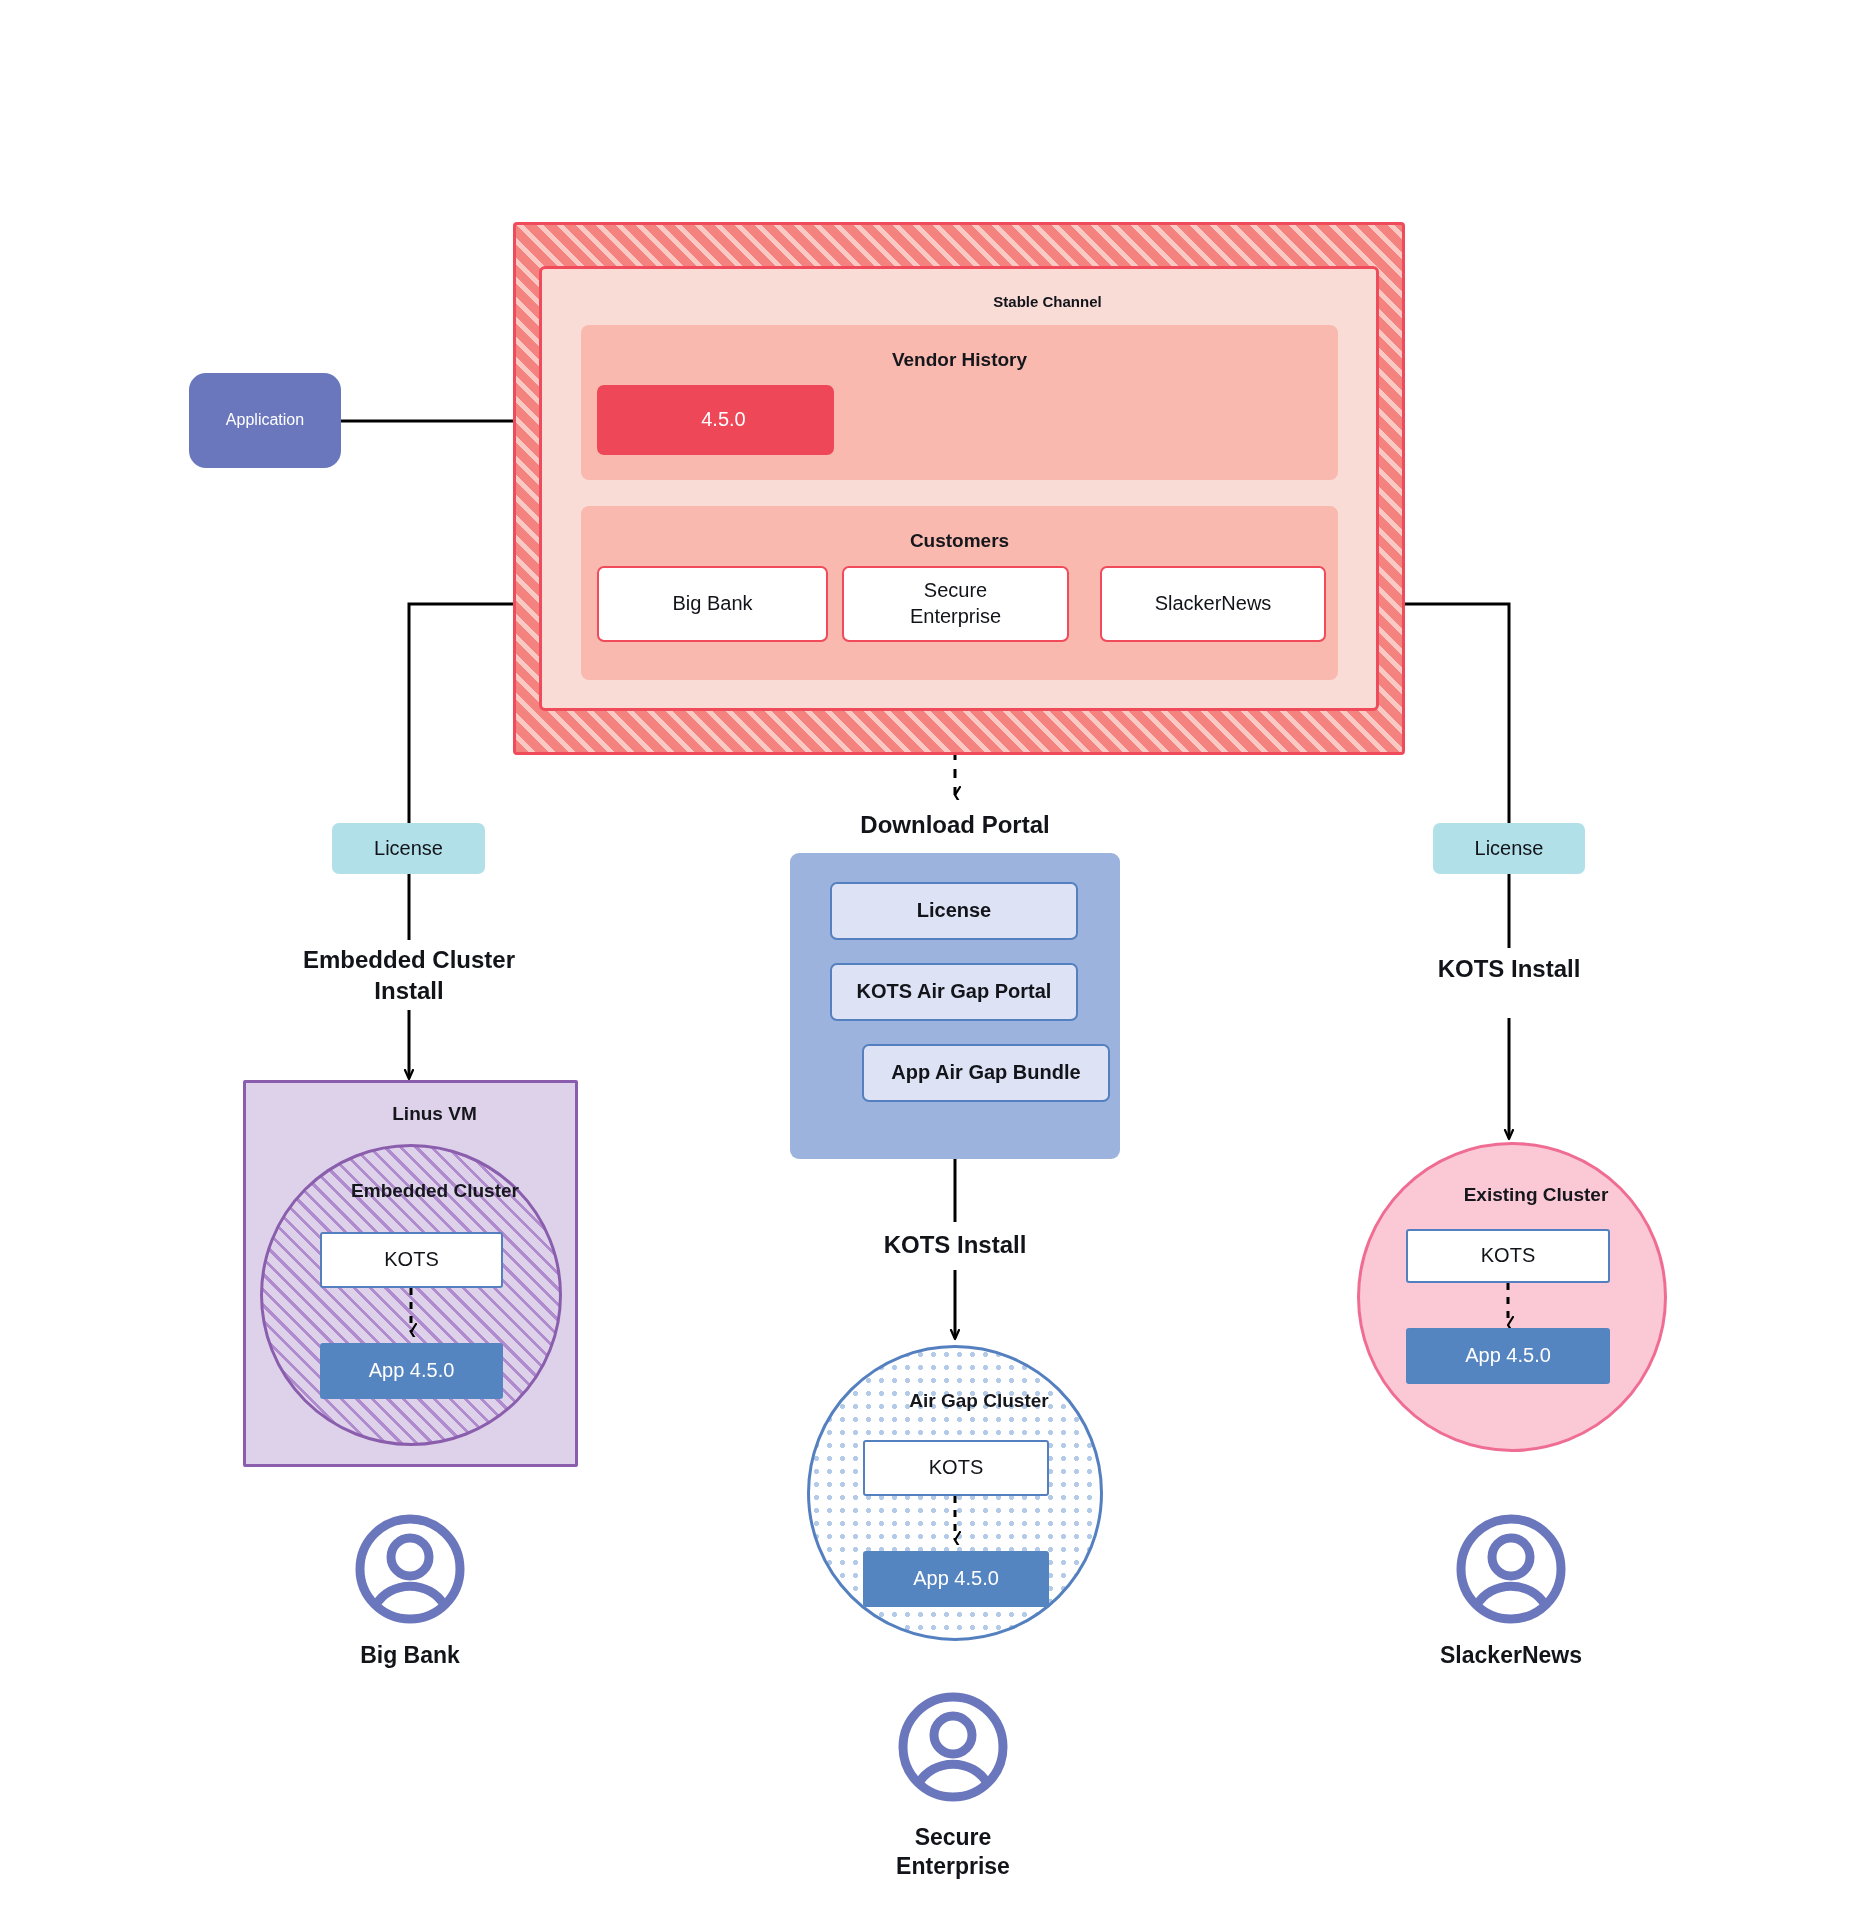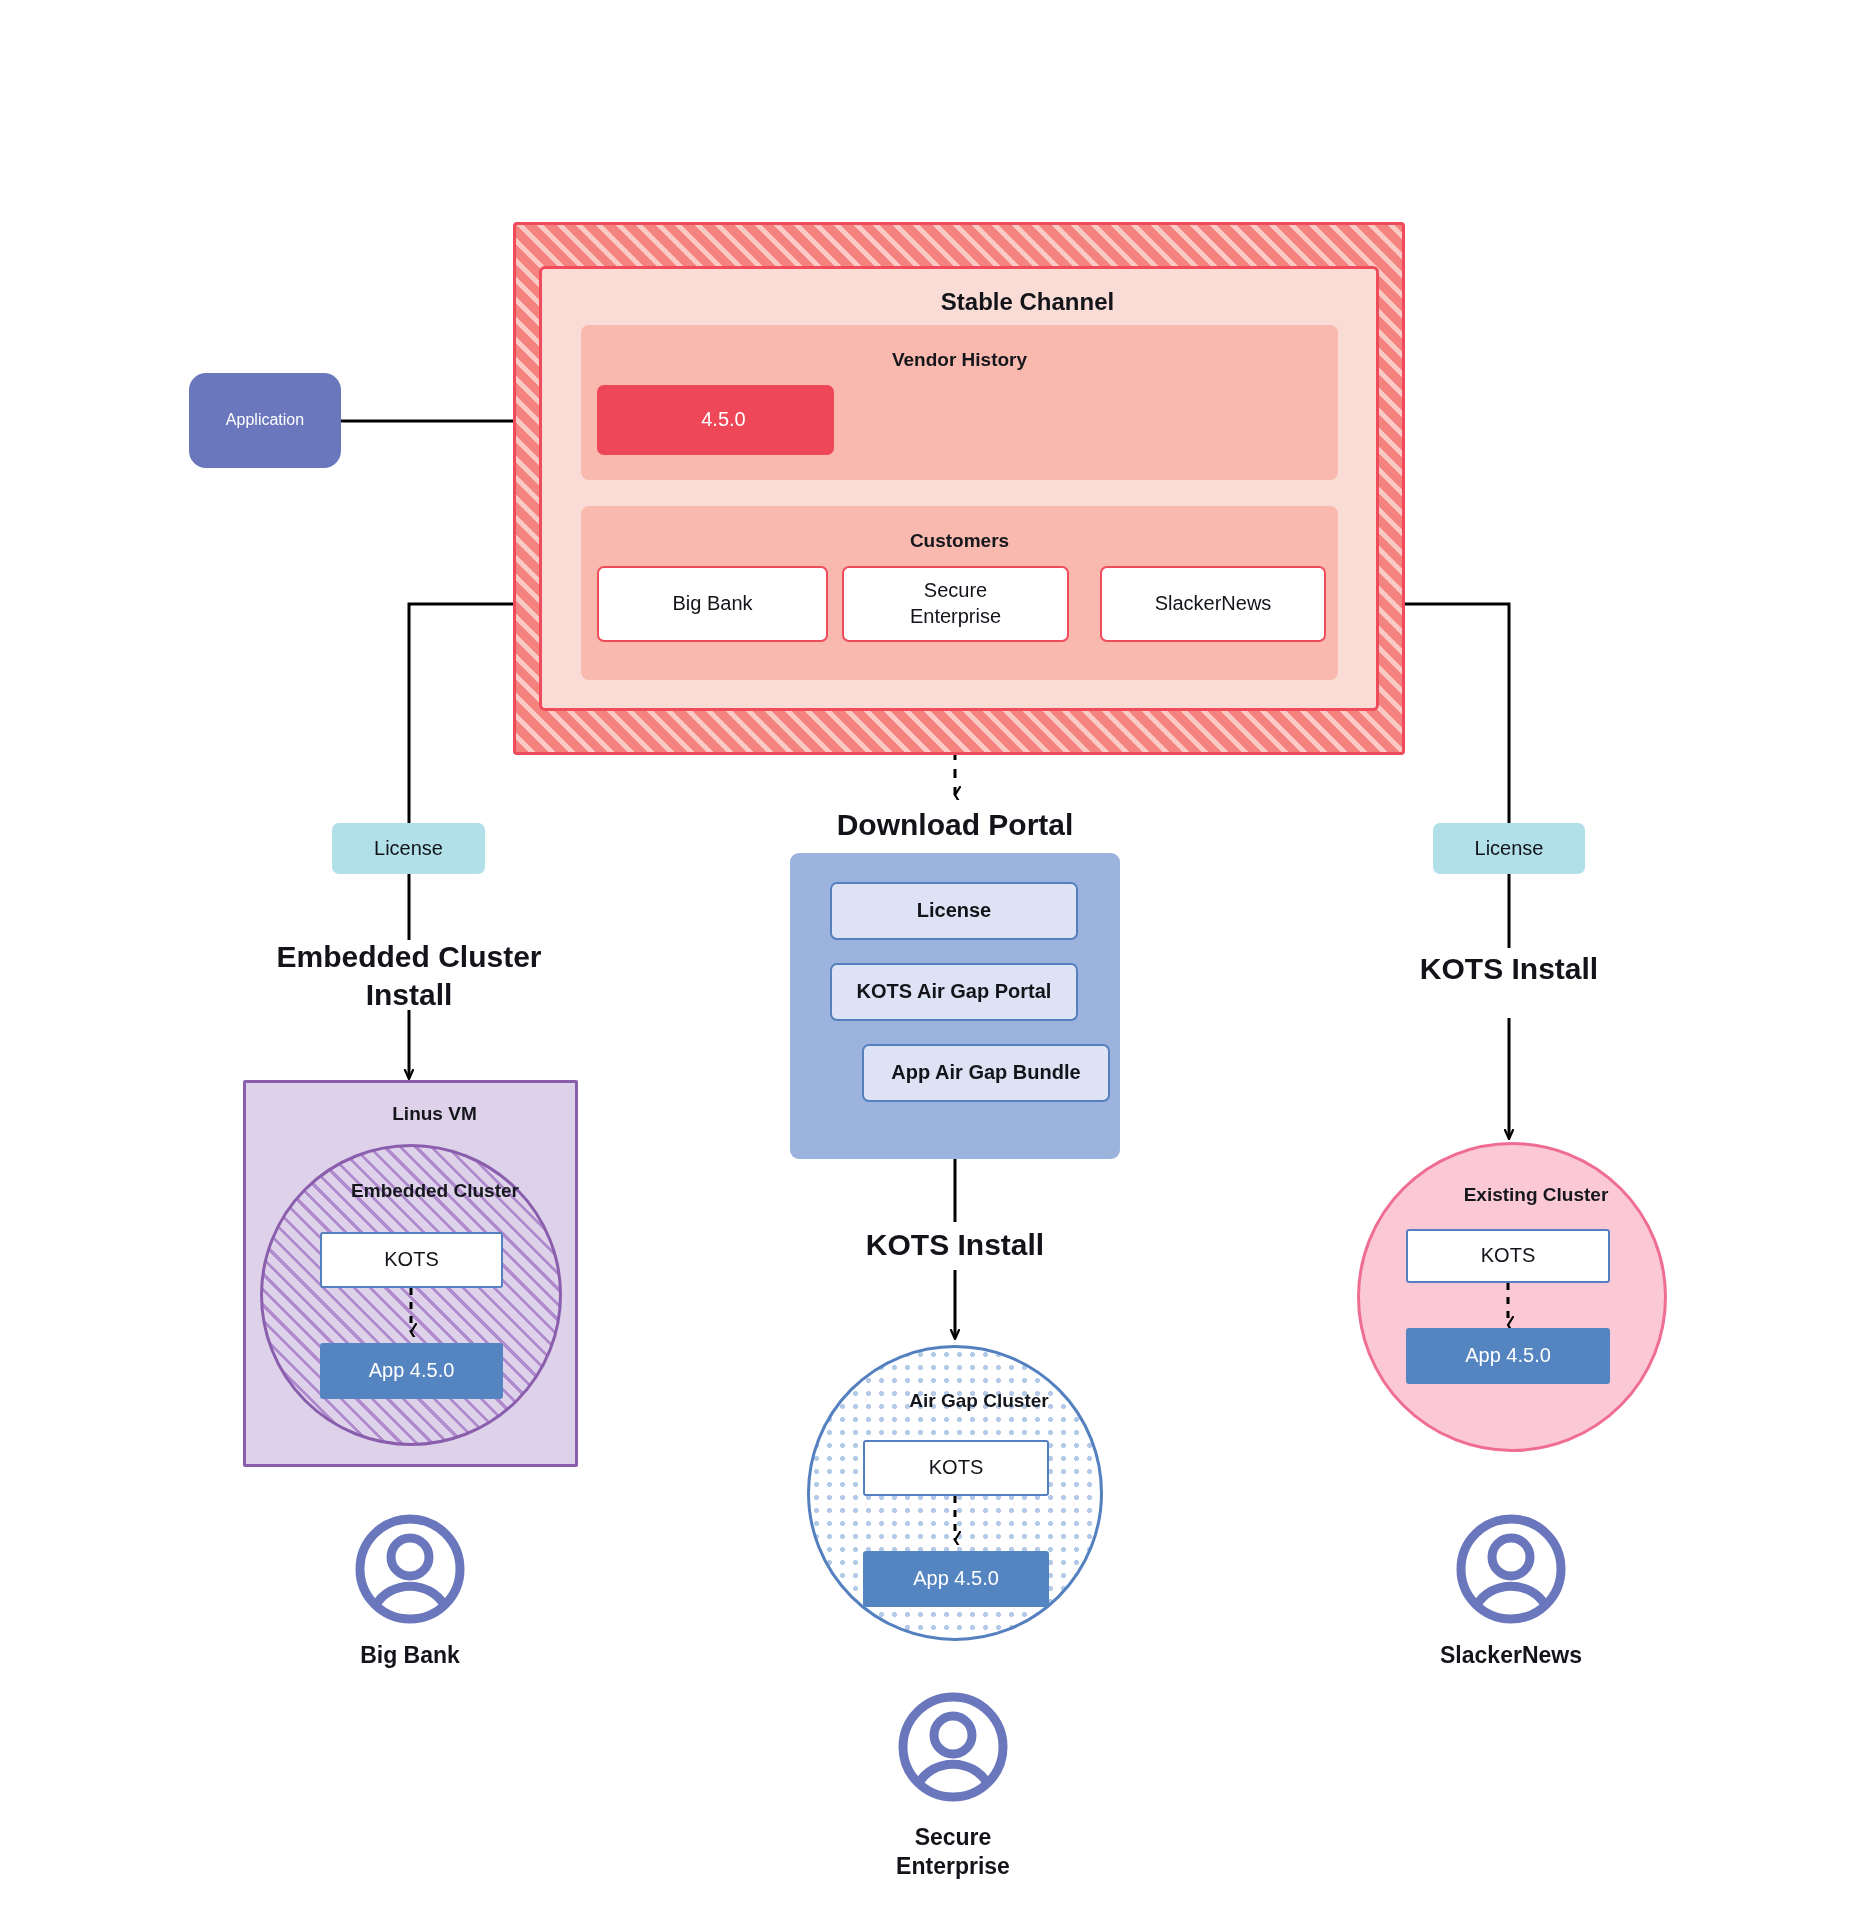--- a/index.html
+++ b/index.html
@@ -35,21 +35,21 @@
     font-weight: 700;
     color: #12141a;
     letter-spacing: .1px;
   }
   .title-section {
     font-size: 22px;
     font-weight: 700;
     color: #12141a;
   }
   .label-flow {
-    font-size: 30px;
+    font-size: 24px;
     font-weight: 700;
     color: #12141a;
   }
   .label-persona {
     font-size: 23px;
     font-weight: 700;
     color: #12141a;
   }
 
   
@@ -233,21 +233,21 @@
     <path class="conn conn-solid" d="M1325,604 L1509,604 L1509,823"></path>
 
     <path class="conn conn-solid" d="M1509,874 L1509,948"></path>
     <path class="conn conn-solid" d="M1509,1018 L1509,1138" marker-end="url(#arrowSolid)"></path>
   </svg>
 
 
   <div class="abs hatch-outer" style="left:513px; top:222px; width:892px; height:533px;"></div>
 
   <div class="abs channel-box" style="left:539px; top:266px; width:840px; height:445px;"></div>
-  <div class="abs title-section center-text" style="left:535px; top:288px; width:985px; height:28px; font-size:24px;">Stable Channel</div>
+  <div class="abs title-section center-text" style="left:555px; top:288px; width:985px; height:28px; font-size:15px;">Stable Channel</div>
 
   <div class="abs band-box" style="left:581px; top:325px; width:757px; height:155px;"></div>
   <div class="abs box-label" style="left:581px; top:349px; width:757px; height:26px;">Vendor History</div>
 
   <div class="abs release-chip current center-text" style="left:597px; top:385px; width:237px; height:70px;">4.5.0</div>
 
   <div class="abs band-box" style="left:581px; top:506px; width:757px; height:174px;"></div>
   <div class="abs box-label" style="left:581px; top:530px; width:757px; height:26px;">Customers</div>
 
   <div class="abs customer-chip center-text" style="left:597px; top:566px; width:231px; height:76px;">Big Bank</div>

